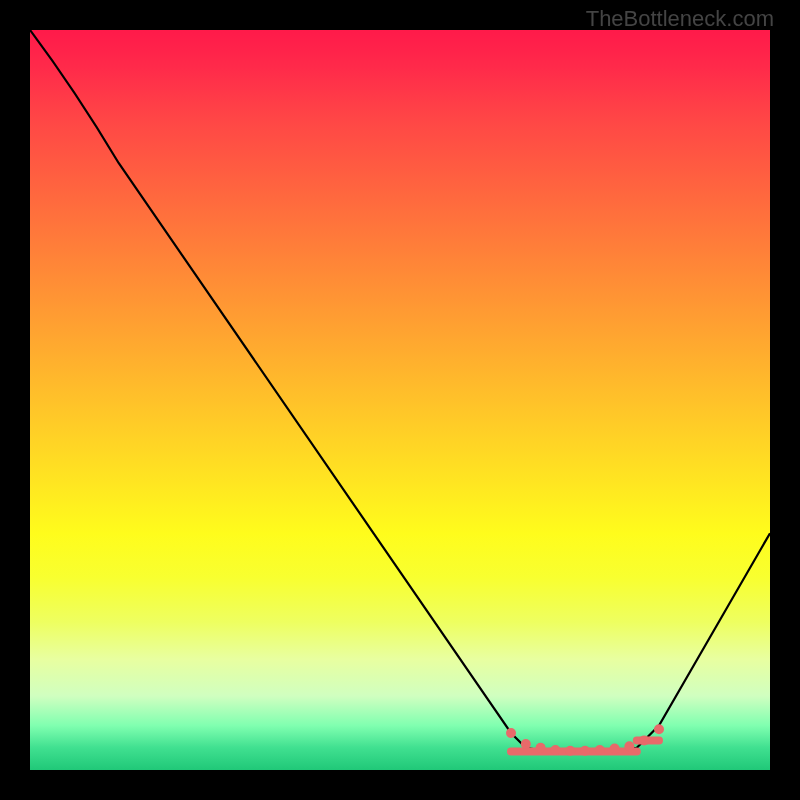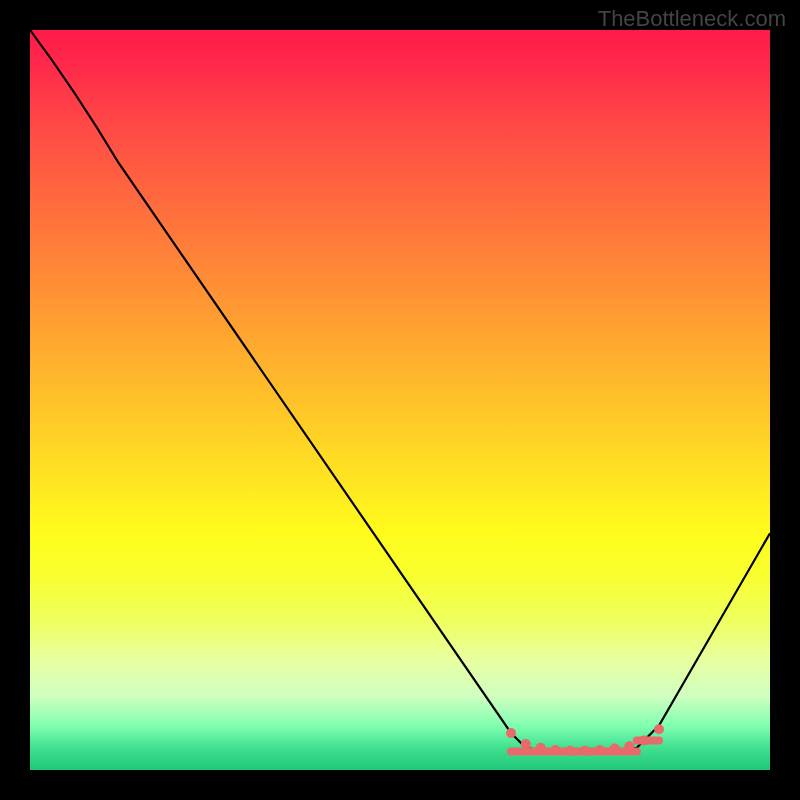--- a/index.html
+++ b/index.html
@@ -6,21 +6,21 @@
   body {
     width: 800px;
     height: 800px;
     background: #000;
     position: relative;
     font-family: Arial, sans-serif;
   }
   .watermark {
     position: absolute;
     top: 6px;
-    right: 14px;
+    right: 26px;
     color: #444;
     font-size: 22px;
     font-weight: 500;
     z-index: 10;
   }
   .plot-area {
     position: absolute;
     left: 30px;
     top: 30px;
     width: 740px;

